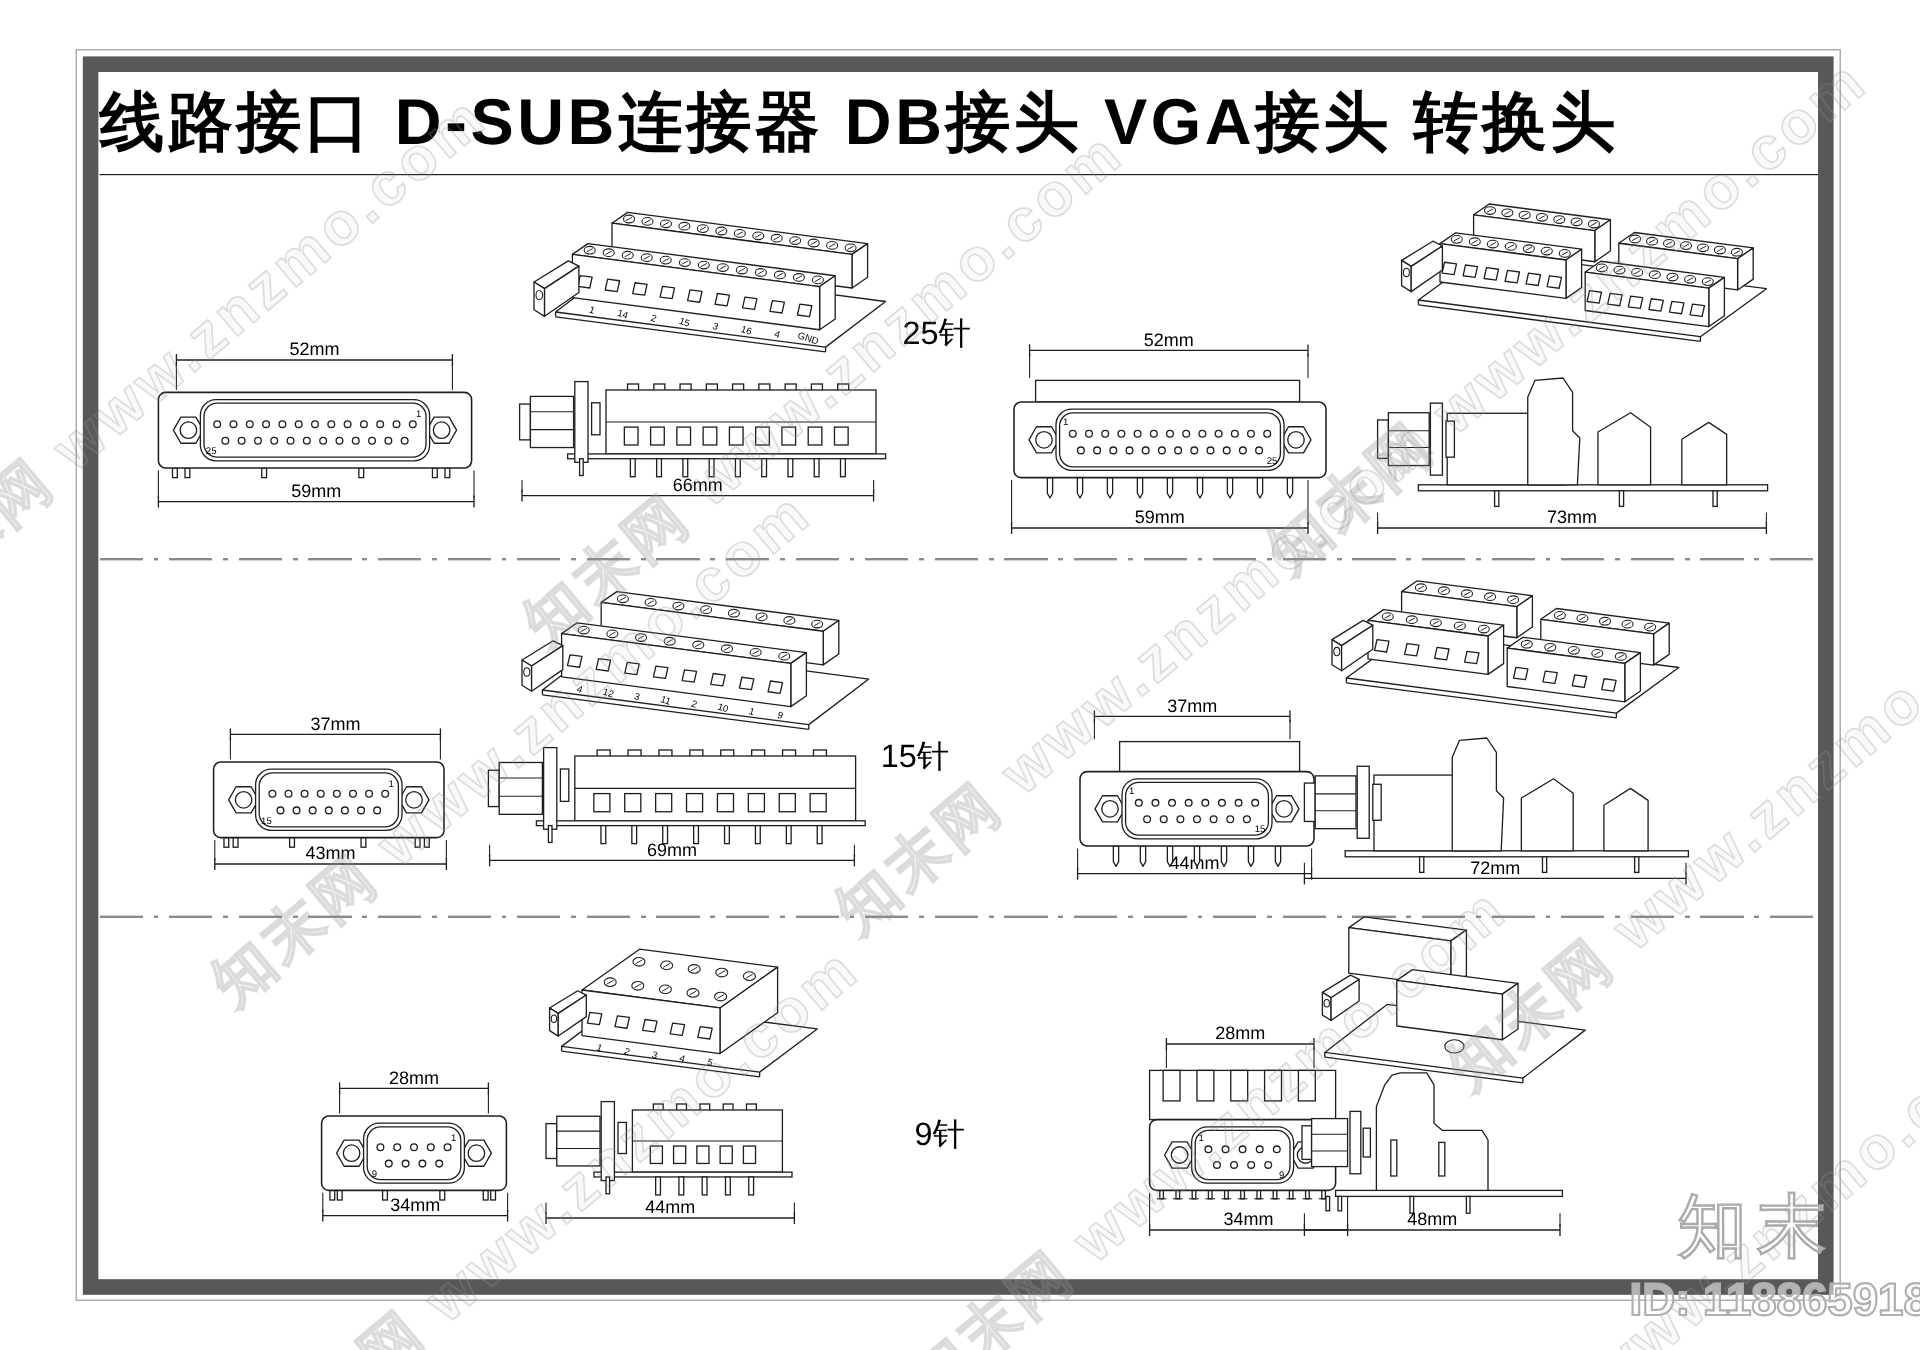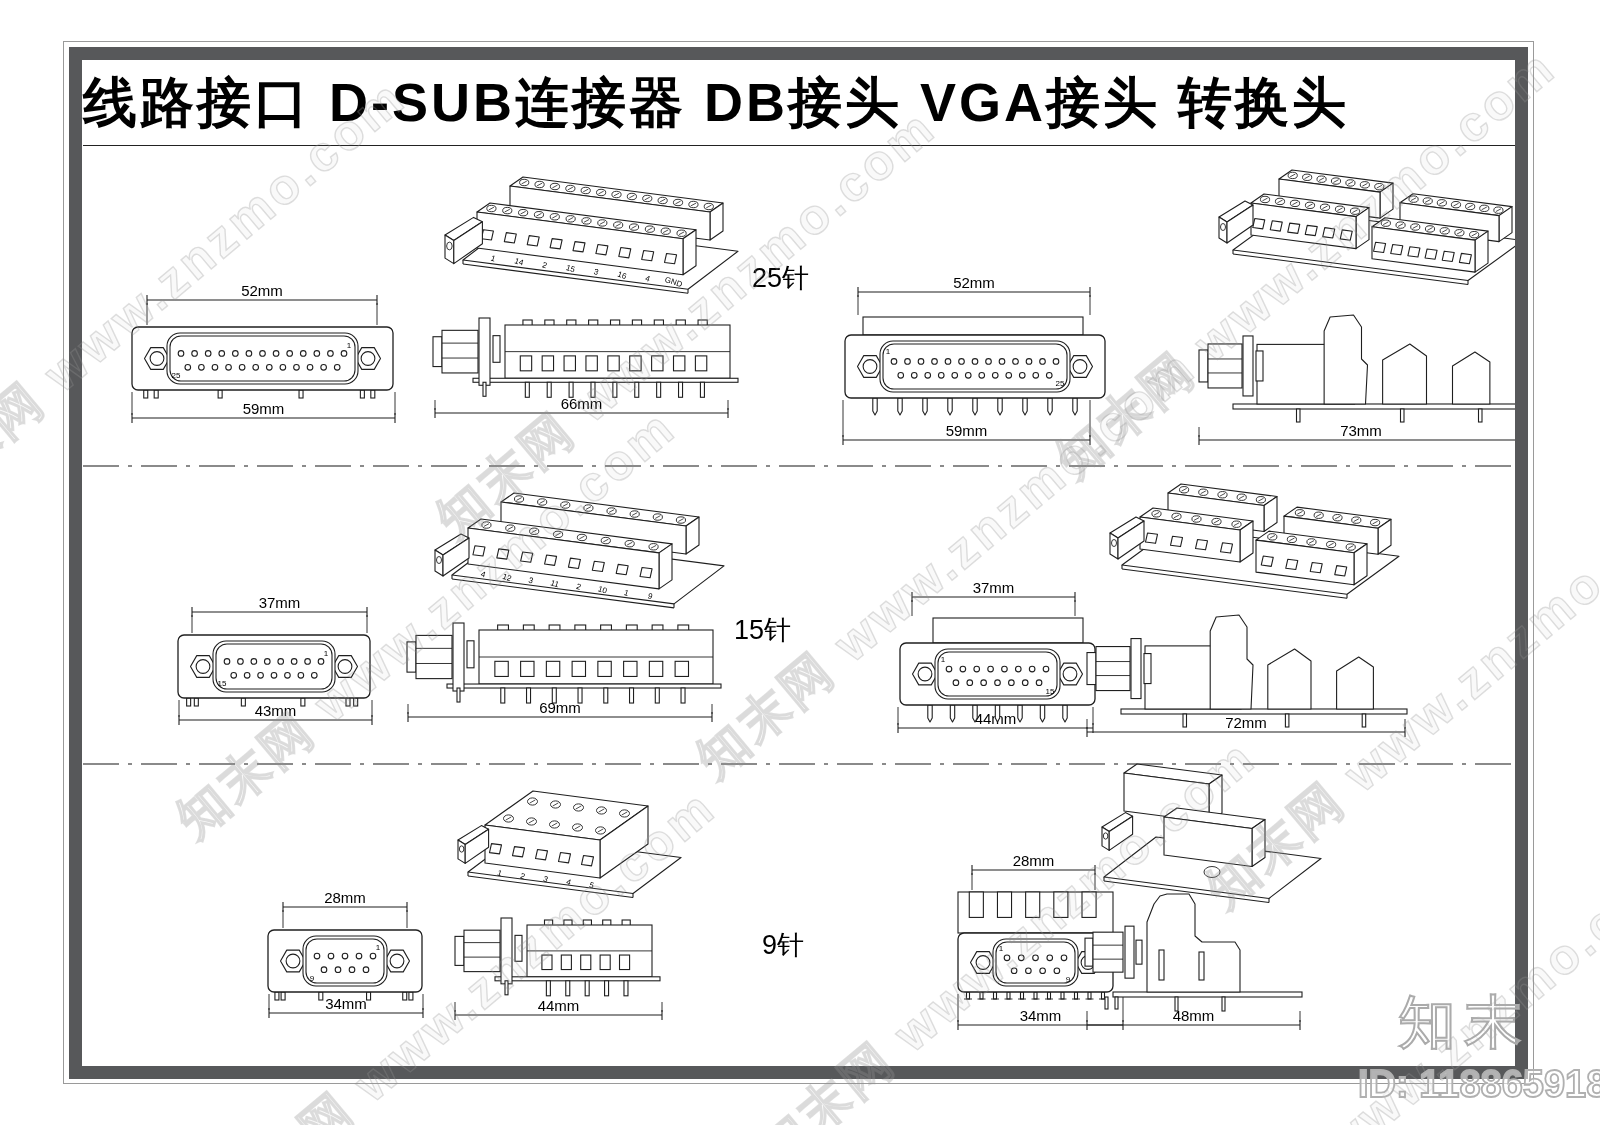--- a/index.html
+++ b/index.html
@@ -290,21 +290,21 @@
         <circle cx="156.75" cy="110.32" r="2.8" fill="none" stroke="#1f1f1f" stroke-width="1.1"></circle>
         <circle cx="170.25" cy="110.32" r="2.8" fill="none" stroke="#1f1f1f" stroke-width="1.1"></circle>
         <circle cx="183.75" cy="110.32" r="2.8" fill="none" stroke="#1f1f1f" stroke-width="1.1"></circle>
         <circle cx="197.25" cy="110.32" r="2.8" fill="none" stroke="#1f1f1f" stroke-width="1.1"></circle>
         <circle cx="210.75" cy="110.32" r="2.8" fill="none" stroke="#1f1f1f" stroke-width="1.1"></circle>
         <circle cx="224.25" cy="110.32" r="2.8" fill="none" stroke="#1f1f1f" stroke-width="1.1"></circle>
         <text x="63" y="88.9" fill="#000" font-size="8" text-anchor="middle">1</text>
         <text x="235" y="121.32" fill="#000" font-size="8" text-anchor="middle">25</text>
       </svg>
     </div>
-  <div class="dwg" id="d_br1" style="left:1171px;top:155px">
+  <div class="dwg" id="d_br1" style="left:1120px;top:155px">
       <svg width="365" height="300">
         <polygon points="62,95 297,125.55 352,85.55 117,55" fill="#fff" stroke="#1f1f1f" stroke-width="1.1" stroke-linejoin="round"></polygon>
         <line x1="62" y1="95" x2="62" y2="99" stroke="#1f1f1f" stroke-width="1.1"></line>
         <line x1="297" y1="125.55" x2="297" y2="129.55" stroke="#1f1f1f" stroke-width="1.1"></line>
         <line x1="62" y1="99" x2="297" y2="129.55" stroke="#1f1f1f" stroke-width="1.1"></line>
         <ellipse cx="285" cy="72" rx="9" ry="6" fill="#fff" stroke="#1f1f1f" stroke-width="0.9"></ellipse>
         <ellipse cx="258" cy="92" rx="9" ry="6" fill="#fff" stroke="#1f1f1f" stroke-width="0.9"></ellipse>
         <polygon points="108,24 121,15 222,28.130000000000003 209,37.13" fill="#fff" stroke="#1f1f1f" stroke-width="1.1" stroke-linejoin="round"></polygon>
         <polygon points="209,37.13 222,28.130000000000003 222,54.13 209,63.13" fill="#fff" stroke="#1f1f1f" stroke-width="1.1" stroke-linejoin="round"></polygon>
         <polygon points="108,24 209,37.13 209,63.13 108,50" fill="#fff" stroke="#1f1f1f" stroke-width="1.1" stroke-linejoin="round"></polygon>

